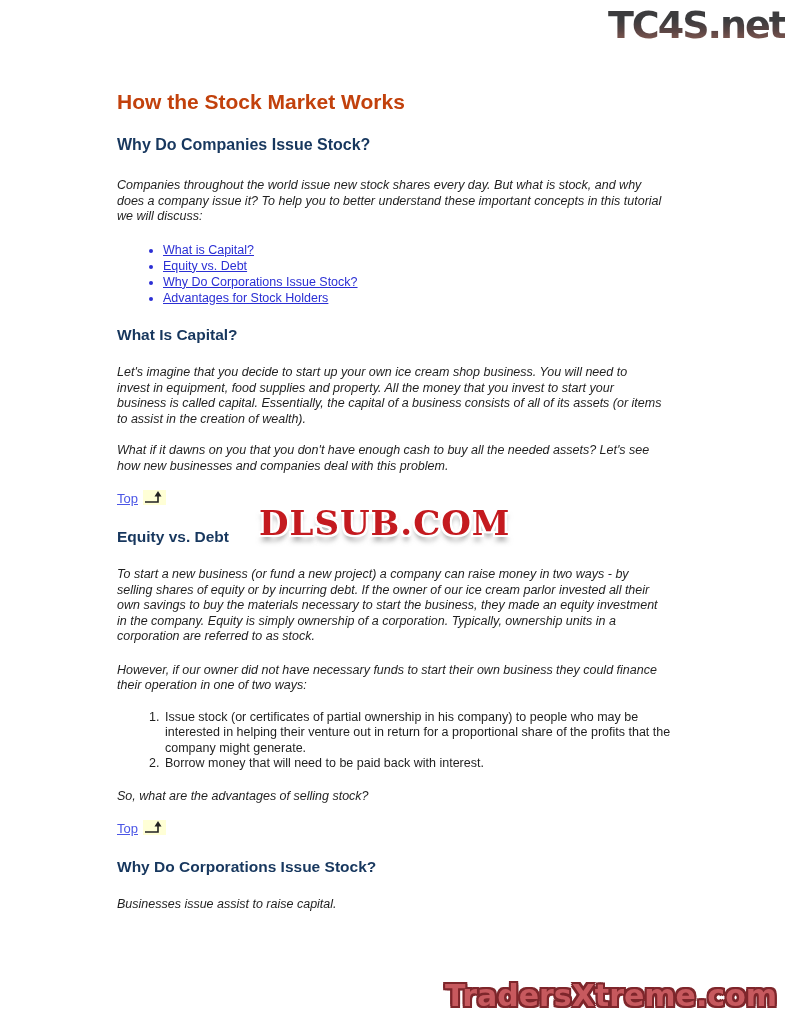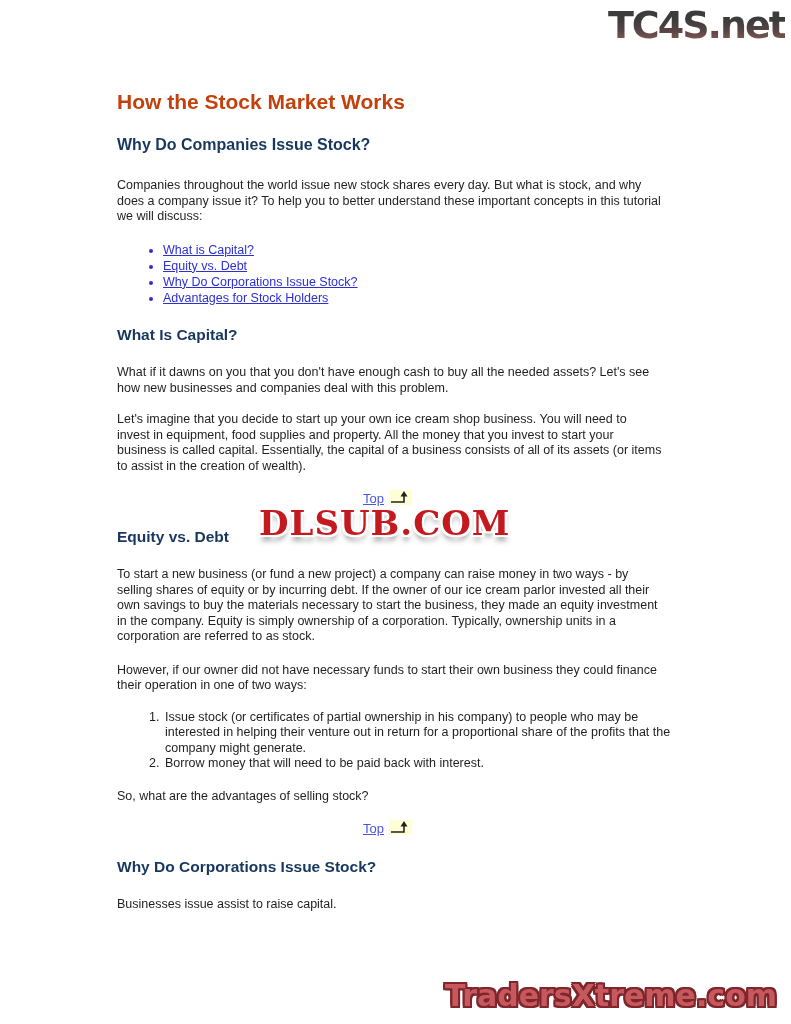--- a/index.html
+++ b/index.html
@@ -26,38 +26,38 @@
   h2.doc-subtitle {
     font-size: 16px; line-height: 22px;
     font-weight: bold; color: #17375E;
     margin: 0 0 22px 0;
   }
   h3.section-heading {
     font-size: 15.5px; line-height: 18px;
     font-weight: bold; color: #17375E;
     margin: 20px 0 21px 0;
   }
-  p.para { margin: 0 12px 16px 0; }
+  p.para { margin: 0 12px 16px 0; font-style: italic; }
   ul.toc {
     margin: 18px 0 18px 0;
     padding-left: 46px;
   }
   ul.toc li { margin: 0 0 0.5px 0; color: #2B2FD4; }
   ol.num-list {
     margin: 16px 0 17px 0;
     padding-left: 46px;
   }
   ol.num-list li { margin: 0; padding-left: 2px; }
   a.doc-link {
     color: #2B2FD4;
     text-decoration: underline;
     cursor: pointer;
   }
   .top-row {
-    text-align: center;
+    text-align: left;
     margin: 16px 16px 4px 0;
     height: 18px;
   }
   a.top-link {
     color: #4A55E6;
     text-decoration: underline;
     font-size: 13px;
     cursor: pointer;
   }
   .top-arrow-icon {
@@ -130,23 +130,23 @@
   <ul class="toc">
     <li><a class="doc-link">What is Capital?</a></li>
     <li><a class="doc-link">Equity vs. Debt</a></li>
     <li><a class="doc-link">Why Do Corporations Issue Stock?</a></li>
     <li><a class="doc-link">Advantages for Stock Holders</a></li>
   </ul>
 
 
   <h3 class="section-heading">What Is Capital?</h3>
 
+  <p class="para">Let's imagine that you decide to start up your own ice cream shop business. You will need to invest in equipment, food supplies and property. All the money that you invest to start your business is called capital. Essentially, the capital of a business consists of all of its assets (or items to assist in the creation of wealth).</p>
+
   <p class="para">What if it dawns on you that you don't have enough cash to buy all the needed assets? Let's see how new businesses and companies deal with this problem.</p>
-
-  <p class="para">Let's imagine that you decide to start up your own ice cream shop business. You will need to invest in equipment, food supplies and property. All the money that you invest to start your business is called capital. Essentially, the capital of a business consists of all of its assets (or items to assist in the creation of wealth).</p>
 
   <div class="dlsub-watermark">DLSUB.COM</div>
 
   <div class="top-row">
     <a class="top-link"><span>Top</span></a><span class="top-arrow-icon"><svg width="23" height="15" viewBox="0 0 23 15">
           <path d="M2 12 H15 V5" fill="none" stroke="#222222" stroke-width="1.6"></path>
           <path d="M15 1 L11.5 6.5 H18.5 Z" fill="#222222"></path>
         </svg></span>
   </div>
 

